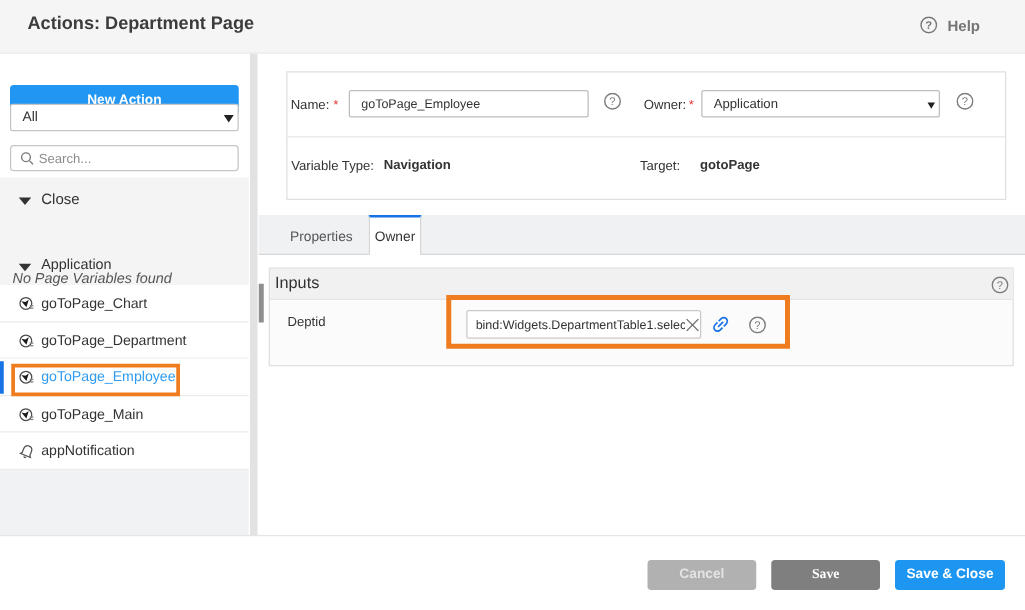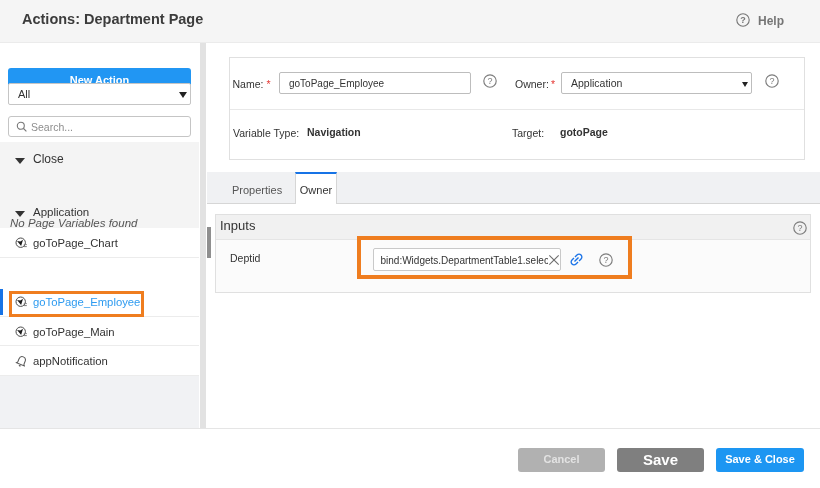--- a/index.html
+++ b/index.html
@@ -45,20 +45,29 @@
   </div>
 
   <div class="abs" style="left:0;top:184px;width:199px;height:29.5px;border-bottom:1px solid #ececec;padding-left:32px;">
     <svg class="abs nav-ic" style="left:15px;top:9px;" width="12" height="12" viewBox="0 0 12 12">
         <circle cx="5.7" cy="5.7" r="4.7" fill="none" stroke="#4a4a4a" stroke-width="1"></circle>
         <path d="M2.7 3.1 L5.6 4.5 L8.7 3.5 L5.3 8.9 Z" fill="#1b1b1b" transform="rotate(-15 5.7 5.8)"></path>
         <rect x="8.8" y="7.0" width="3" height="1.1" fill="#888"></rect>
         <rect x="8.8" y="9.0" width="3" height="1.1" fill="#888"></rect>
       </svg>
     <div class="abs" style="left:33px;top:8px;font-size:11.3px;color:#333;line-height:14px;">goToPage_Chart</div>
+  </div>
+  <div class="abs" style="left:0;top:213.5px;width:199px;height:29.5px;border-bottom:1px solid #ececec;">
+    <svg class="abs nav-ic" style="left:15px;top:9px;" width="12" height="12" viewBox="0 0 12 12">
+        <circle cx="5.7" cy="5.7" r="4.7" fill="none" stroke="#4a4a4a" stroke-width="1"></circle>
+        <path d="M2.7 3.1 L5.6 4.5 L8.7 3.5 L5.3 8.9 Z" fill="#1b1b1b" transform="rotate(-15 5.7 5.8)"></path>
+        <rect x="8.8" y="7.0" width="3" height="1.1" fill="#888"></rect>
+        <rect x="8.8" y="9.0" width="3" height="1.1" fill="#888"></rect>
+      </svg>
+    <div class="abs" style="left:33px;top:8px;font-size:11.3px;color:#333;line-height:14px;">goToPage_Department</div>
   </div>
   <div class="abs" style="left:0;top:243px;width:199px;height:29.5px;border-bottom:1px solid #ececec;background:#fff;">
     <div class="abs" style="left:0;top:2px;width:3px;height:26px;background:#1673e6;"></div>
     <div class="abs" style="left:9px;top:4px;width:135px;height:25.5px;border:3px solid #ef7d1f;"></div>
     <svg class="abs nav-ic" style="left:15px;top:9px;" width="12" height="12" viewBox="0 0 12 12">
         <circle cx="5.7" cy="5.7" r="4.7" fill="none" stroke="#4a4a4a" stroke-width="1"></circle>
         <path d="M2.7 3.1 L5.6 4.5 L8.7 3.5 L5.3 8.9 Z" fill="#1b1b1b" transform="rotate(-15 5.7 5.8)"></path>
         <rect x="8.8" y="7.0" width="3" height="1.1" fill="#888"></rect>
         <rect x="8.8" y="9.0" width="3" height="1.1" fill="#888"></rect>
       </svg>
@@ -147,14 +156,14 @@
     <path fill="#1a73e8" d="M3.9 12c0-1.71 1.39-3.1 3.1-3.1h4V7H7c-2.76 0-5 2.24-5 5s2.24 5 5 5h4v-1.9H7c-1.71 0-3.1-1.39-3.1-3.1zM8 13h8v-2H8v2zm9-6h-4v1.9h4c1.71 0 3.1 1.39 3.1 3.1s-1.39 3.1-3.1 3.1h-4V17h4c2.76 0 5-2.24 5-5s-2.24-5-5-5z" transform="rotate(-45 12 12)"></path>
   </svg>
   <svg class="abs" style="left:383px;top:38px;" width="14" height="14" viewBox="0 0 14 14">
     <circle cx="7" cy="7" r="6.2" fill="none" stroke="#7d7d7d" stroke-width="1.15"></circle>
     <text x="7" y="10.4" font-size="9" fill="#7d7d7d" text-anchor="middle" font-family="Liberation Sans">?</text>
   </svg>
 </div>
 
 <div class="abs" style="left:0;top:427.5px;width:820px;height:60.5px;background:#fff;border-top:1px solid #e5e5e5;"></div>
 <div class="abs" style="left:518px;top:448px;width:87px;height:23.5px;background:#b1b1b1;border-radius:3px;color:#e3e3e3;font-size:11px;font-weight:bold;text-align:center;line-height:23.5px;">Cancel</div>
-<div class="abs" style="left:617px;top:448px;width:87px;height:23.5px;background:#7f7f7f;border-radius:3px;color:#fff;font-size:15px;font-weight:bold;text-align:center;line-height:23.5px;">Save</div>
+<div class="abs" style="left:617px;top:448px;width:87px;height:23.5px;background:#7f7f7f;border-radius:3px;color:#fff;font-size:11px;font-weight:bold;text-align:center;line-height:23.5px;font-family:Liberation Serif, serif;">Save</div>
 <div class="abs" style="left:716px;top:448px;width:88px;height:23.5px;background:#1d96f2;border-radius:3px;color:#fff;font-size:11px;font-weight:bold;text-align:center;line-height:23.5px;">Save &amp; Close</div>
 
 </body></html>

